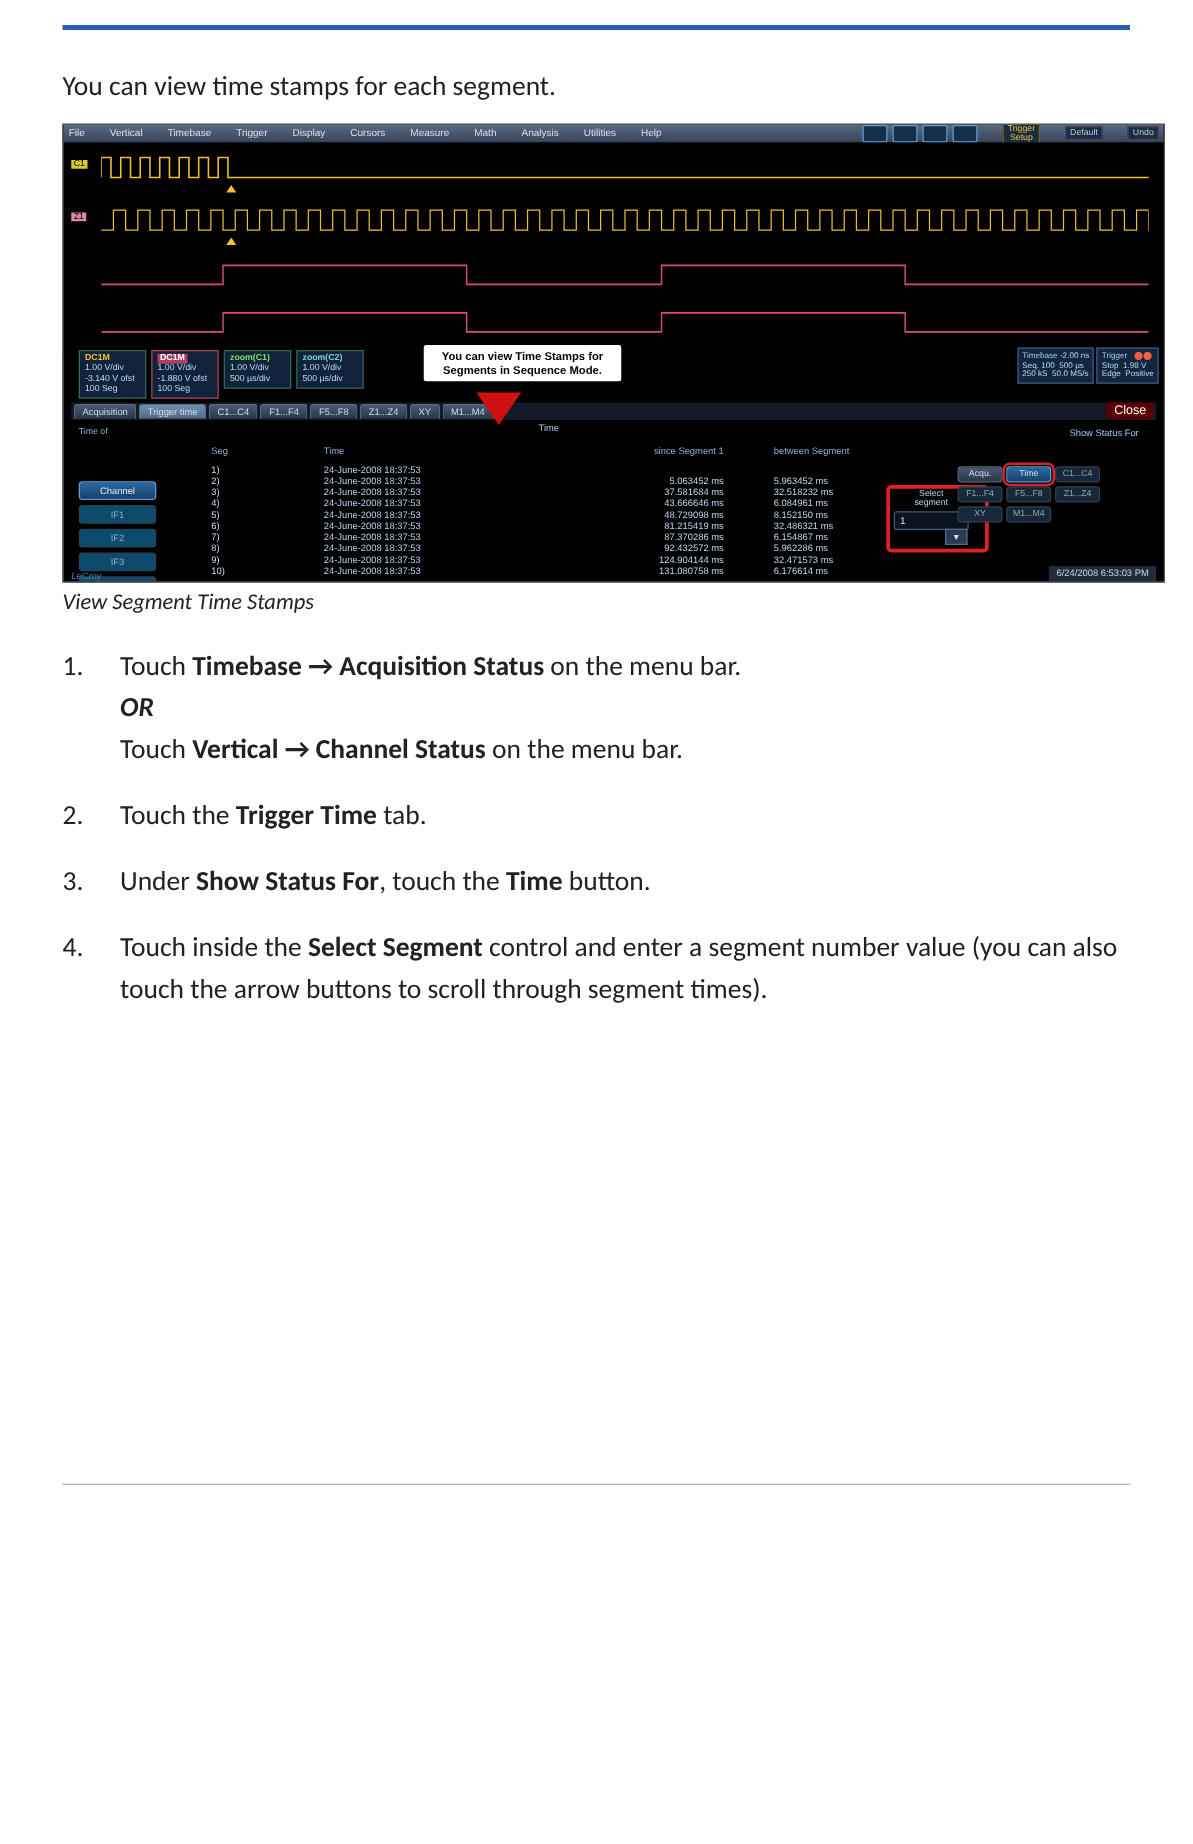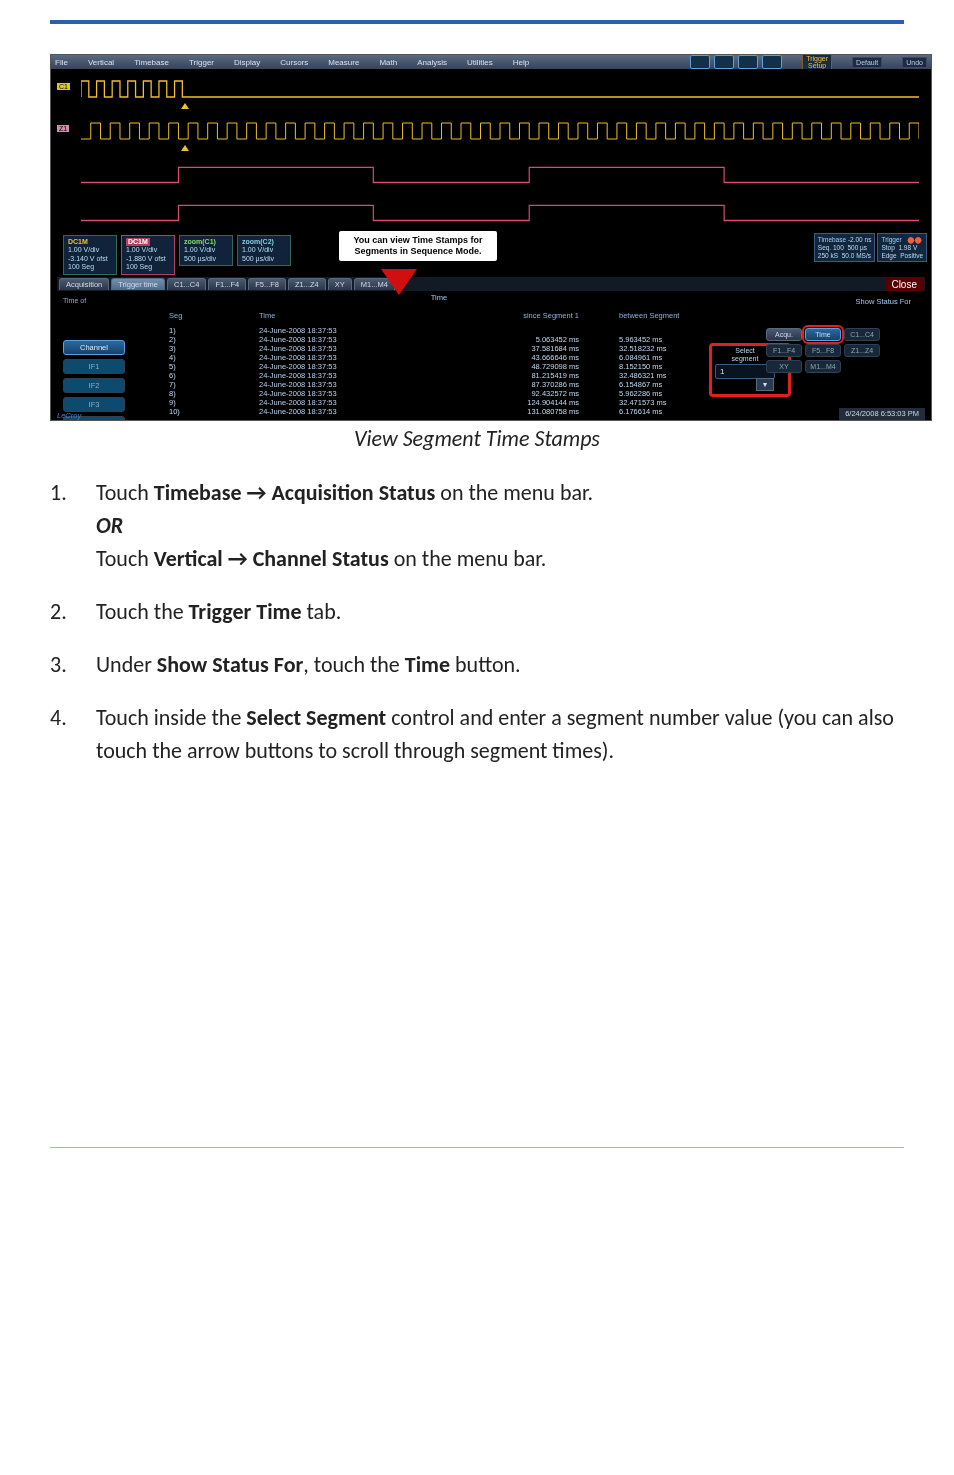--- a/index.html
+++ b/index.html
@@ -19,23 +19,22 @@
     margin: 0 0 30px 0;
   }
   .body-text {
     font-size: 22px;
     line-height: 1.4;
     margin: 0 0 14px 0;
   }
   .bold { font-weight: bold; }
   .italic { font-style: italic; }
   .caption {
-    text-align: center;
     font-style: italic;
-    font-size: 22px;
+    font-size: 18px;
     margin: 4px 0 24px 0;
   }
   ol.steps {
     list-style: none;
     counter-reset: step;
     padding: 0;
     margin: 0;
   }
   ol.steps > li {
     counter-increment: step;
@@ -403,20 +402,21 @@
     height: 24px;
     margin: 60px 50px 20px 50px;
   }
 </style>
 </head>
 <body>
 
 <div class="page">
   <hr class="rule">
 
+  <p class="body-text">You can view time stamps for each segment.</p>
 
   <div class="shot">
 
     <div class="menubar">
       <span class="item">File</span>
       <span class="item">Vertical</span>
       <span class="item">Timebase</span>
       <span class="item">Trigger</span>
       <span class="item">Display</span>
       <span class="item">Cursors</span>

